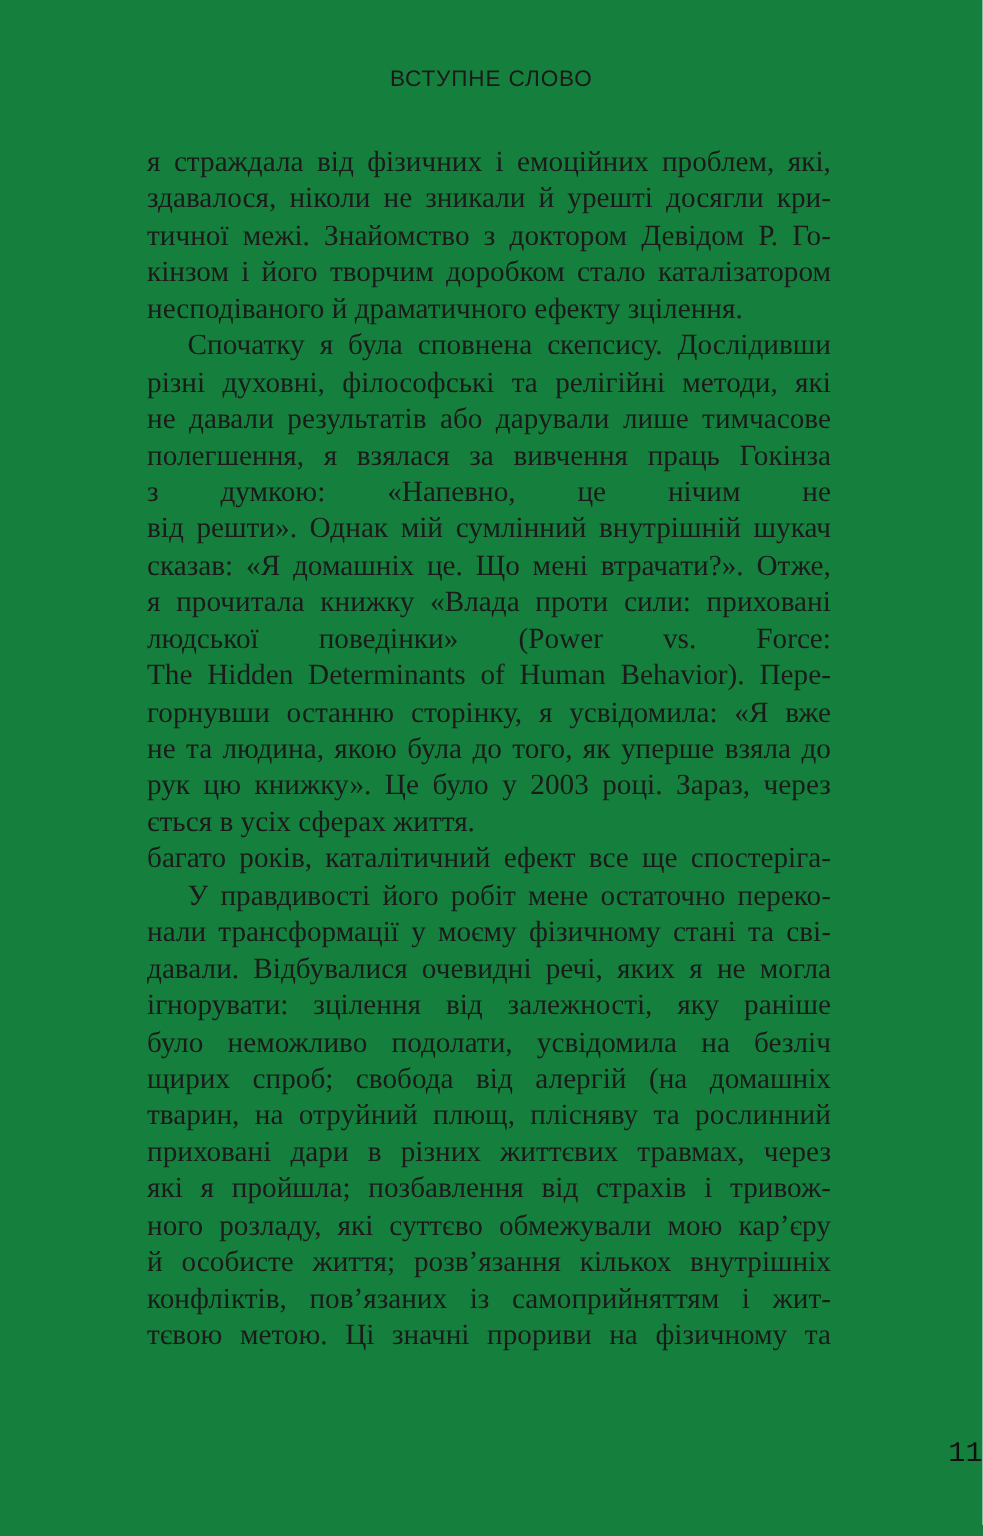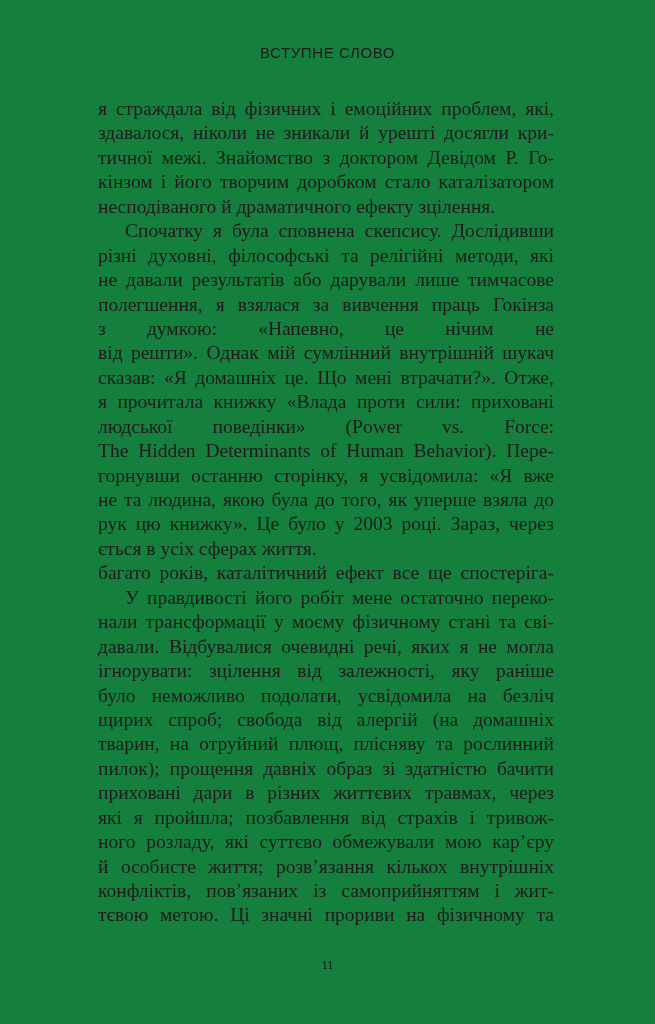--- a/index.html
+++ b/index.html
@@ -31,23 +31,23 @@
     align-items: baseline;
     height: 24.45px;
     line-height: 24.45px;
   }
   .line.end { display: block; }
   .line.indent { padding-left: 27px; text-align: center; }
   .it { }
   .page-number {
     position: absolute;
     top: 958px; left: 0; width: 100%;
-    text-align: center;
-    font-family: Liberation Serif, serif;
-    font-size: 12px;
+    text-align: right;
+    font-family: Liberation Mono, monospace;
+    font-size: 19px;
     color: #111111;
   }
 </style>
 </head>
 <body>
 
 <div class="page" style="background: #15803d;">
   <div class="running-header">ВСТУПНЕ СЛОВО</div>
 
   <div class="text-block" style="color: rgb(27, 27, 27);">
@@ -279,29 +279,20 @@
       <div class="line">
         <span><span>тварин,</span></span>
         <span><span>на</span></span>
         <span><span>отруйний</span></span>
         <span><span>плющ,</span></span>
         <span><span>плісняву</span></span>
         <span><span>та</span></span>
         <span><span>рослинний</span></span>
       </div>
       <div class="line">
-        <span><span>пилок);</span></span>
-        <span><span>прощення</span></span>
-        <span><span>давніх</span></span>
-        <span><span>образ</span></span>
-        <span><span>зі</span></span>
-        <span><span>здатністю</span></span>
-        <span><span>бачити</span></span>
-      </div>
-      <div class="line">
         <span><span>приховані</span></span>
         <span><span>дари</span></span>
         <span><span>в</span></span>
         <span><span>різних</span></span>
         <span><span>життєвих</span></span>
         <span><span>травмах,</span></span>
         <span><span>через</span></span>
       </div>
       <div class="line">
         <span><span>які</span></span>

